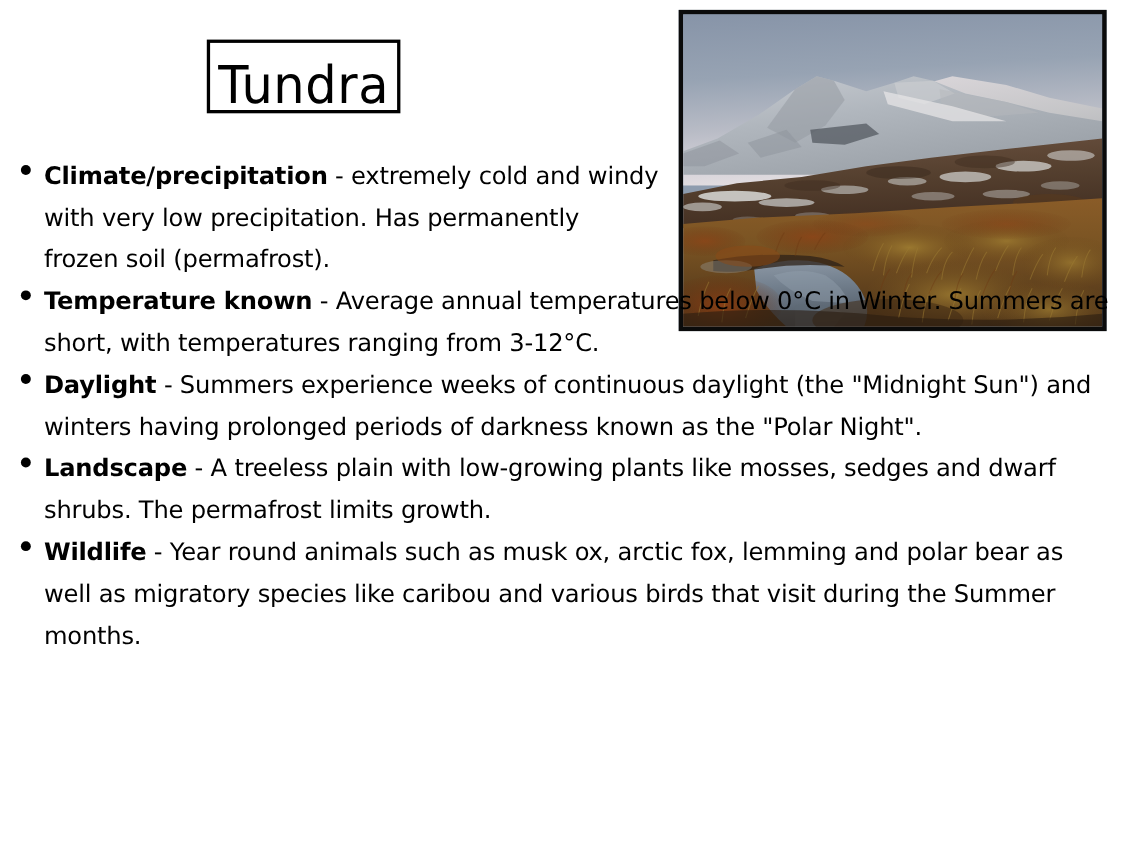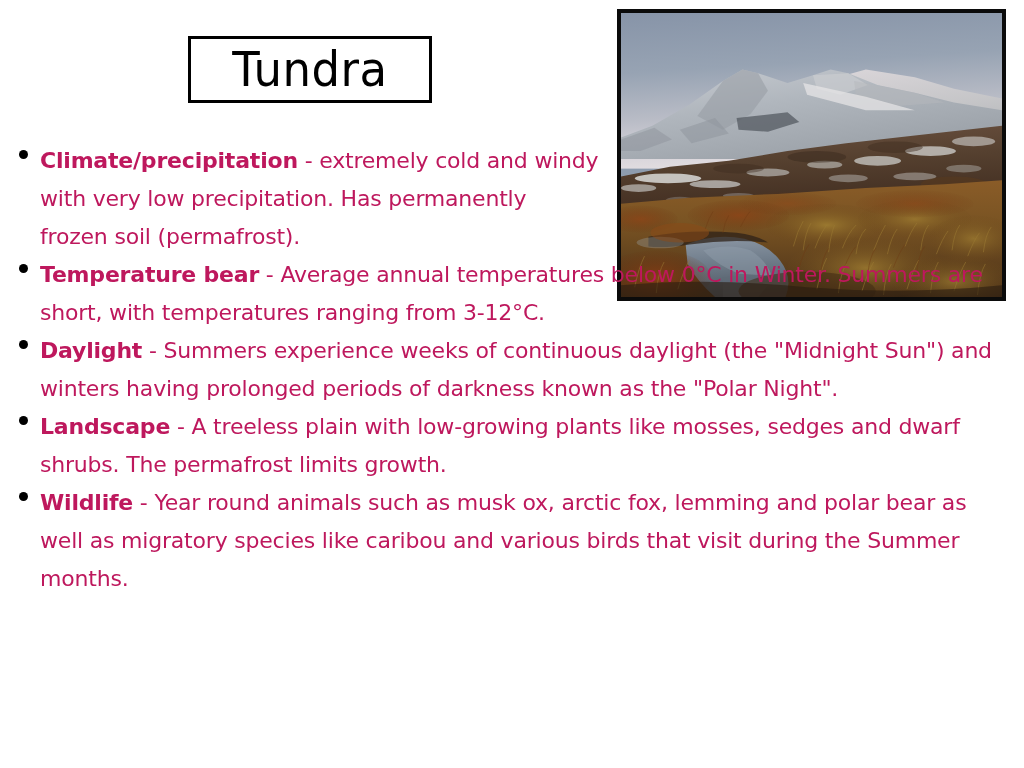--- a/index.html
+++ b/index.html
@@ -19,27 +19,27 @@
     width: 1024px;
     height: 768px;
     background: #ffffff;
   }
 
   
   .title-box {
     position: absolute;
     left: 188px;
     top: 36px;
-    width: 244px;
+    width: 176px;
     height: 67px;
     border: 3px solid #000000;
     background: #ffffff;
     box-sizing: border-box;
     display: flex;
-    align-items: center;
+    align-items: flex-end;
     justify-content: center;
   }
   .title-text {
     font-family: "DejaVu Sans", sans-serif;
     font-size: 45px;
     line-height: 1;
     letter-spacing: 0.5px;
     color: #000000;
     font-weight: 400;
     transform: scaleY(1.05);
@@ -81,21 +81,21 @@
     top: 0.52em;
     width: 9px;
     height: 9px;
     background: #000000;
     border-radius: 50%;
   }
   .btext {
     font-family: "DejaVu Sans", sans-serif;
     font-size: 22px;
     line-height: 38px;
-    color: #be185d;
+    color: #000000;
     letter-spacing: -0.2px;
   }
   .btext b {
     font-weight: 700;
   }
   
   .bullet-narrow .btext {
     max-width: 560px;
   }
   .bullet-wide .btext {
@@ -259,21 +259,21 @@
 
   <div class="content">
 
     <div class="bullet bullet-narrow">
       <span class="dot"></span>
       <div class="btext"><b>Climate/precipitation</b><span> - </span><span>extremely cold and windy with very low precipitation. Has permanently frozen soil (permafrost).</span></div>
     </div>
 
     <div class="bullet bullet-wide">
       <span class="dot"></span>
-      <div class="btext"><b>Temperature bear</b><span>  -  </span><span>Average annual temperatures below 0°C in Winter. Summers are short, with temperatures ranging from 3-12°C.</span></div>
+      <div class="btext"><b>Temperature known</b><span>  -  </span><span>Average annual temperatures below 0°C in Winter. Summers are short, with temperatures ranging from 3-12°C.</span></div>
     </div>
 
     <div class="bullet bullet-wide">
       <span class="dot"></span>
       <div class="btext"><b>Daylight</b><span>  -  </span><span>Summers experience weeks of continuous daylight (the "Midnight Sun") and winters having prolonged periods of darkness known as the "Polar Night".</span></div>
     </div>
 
     <div class="bullet bullet-wide">
       <span class="dot"></span>
       <div class="btext"><b>Landscape</b><span> - </span><span>A treeless plain with low-growing plants like mosses, sedges and dwarf shrubs. The permafrost limits growth.</span></div>

